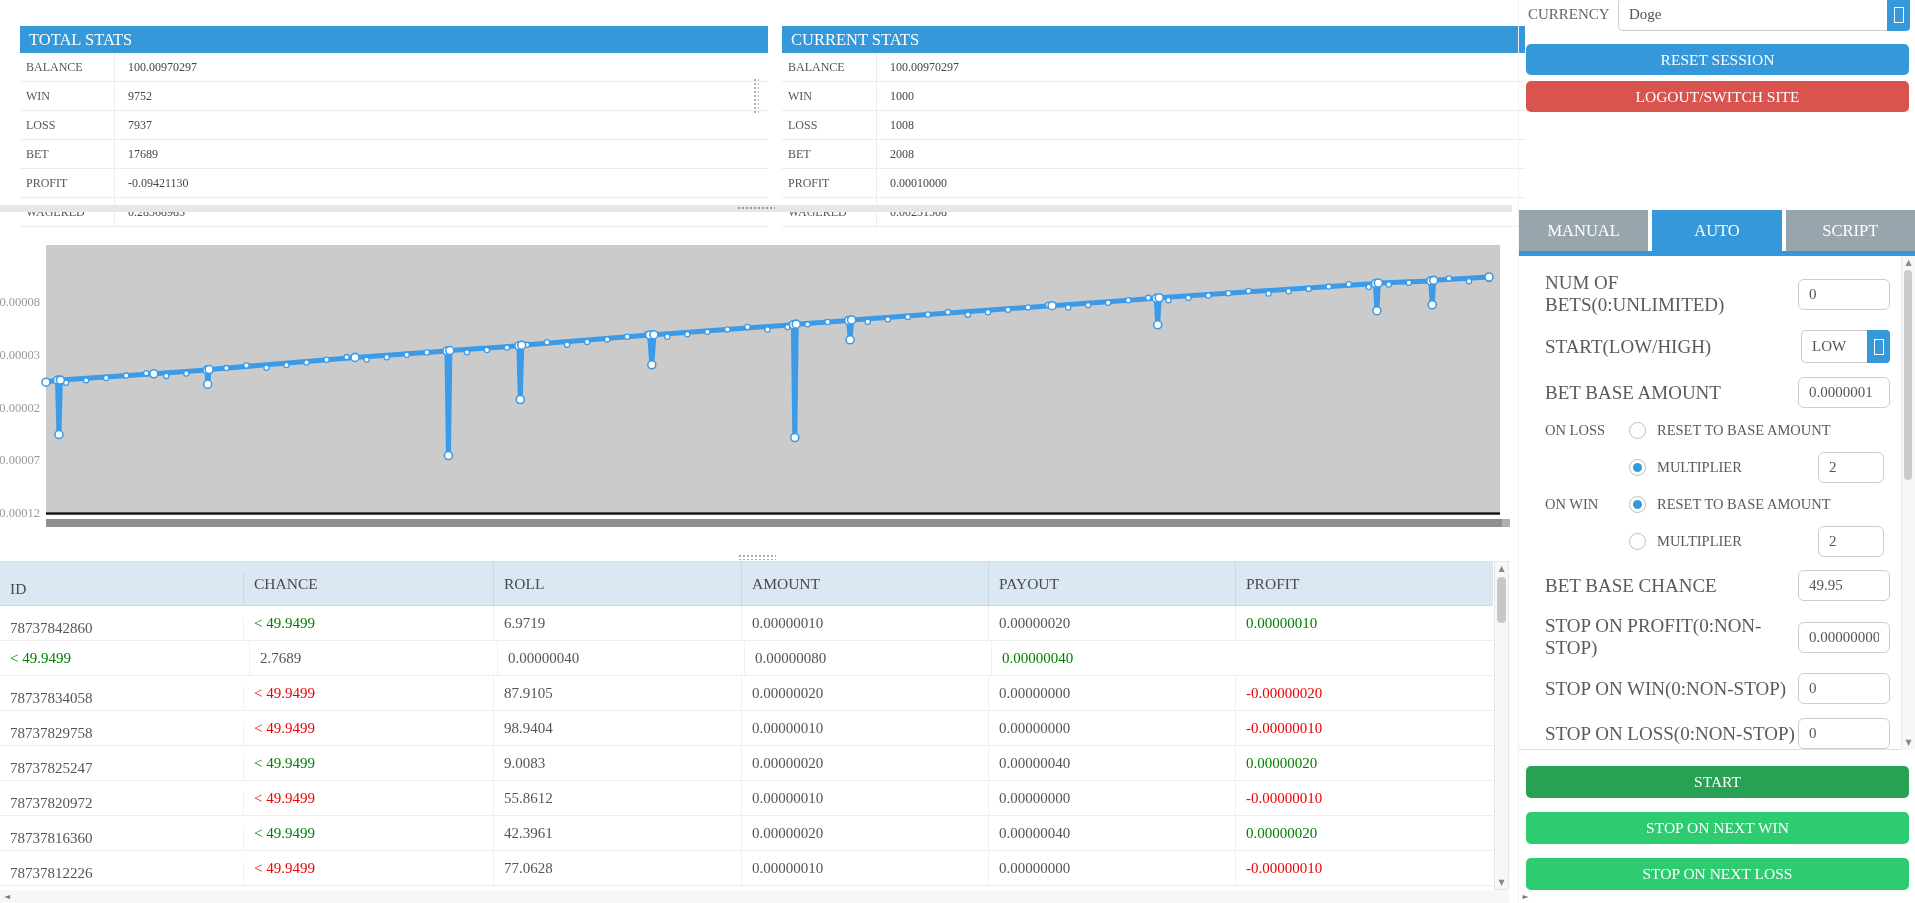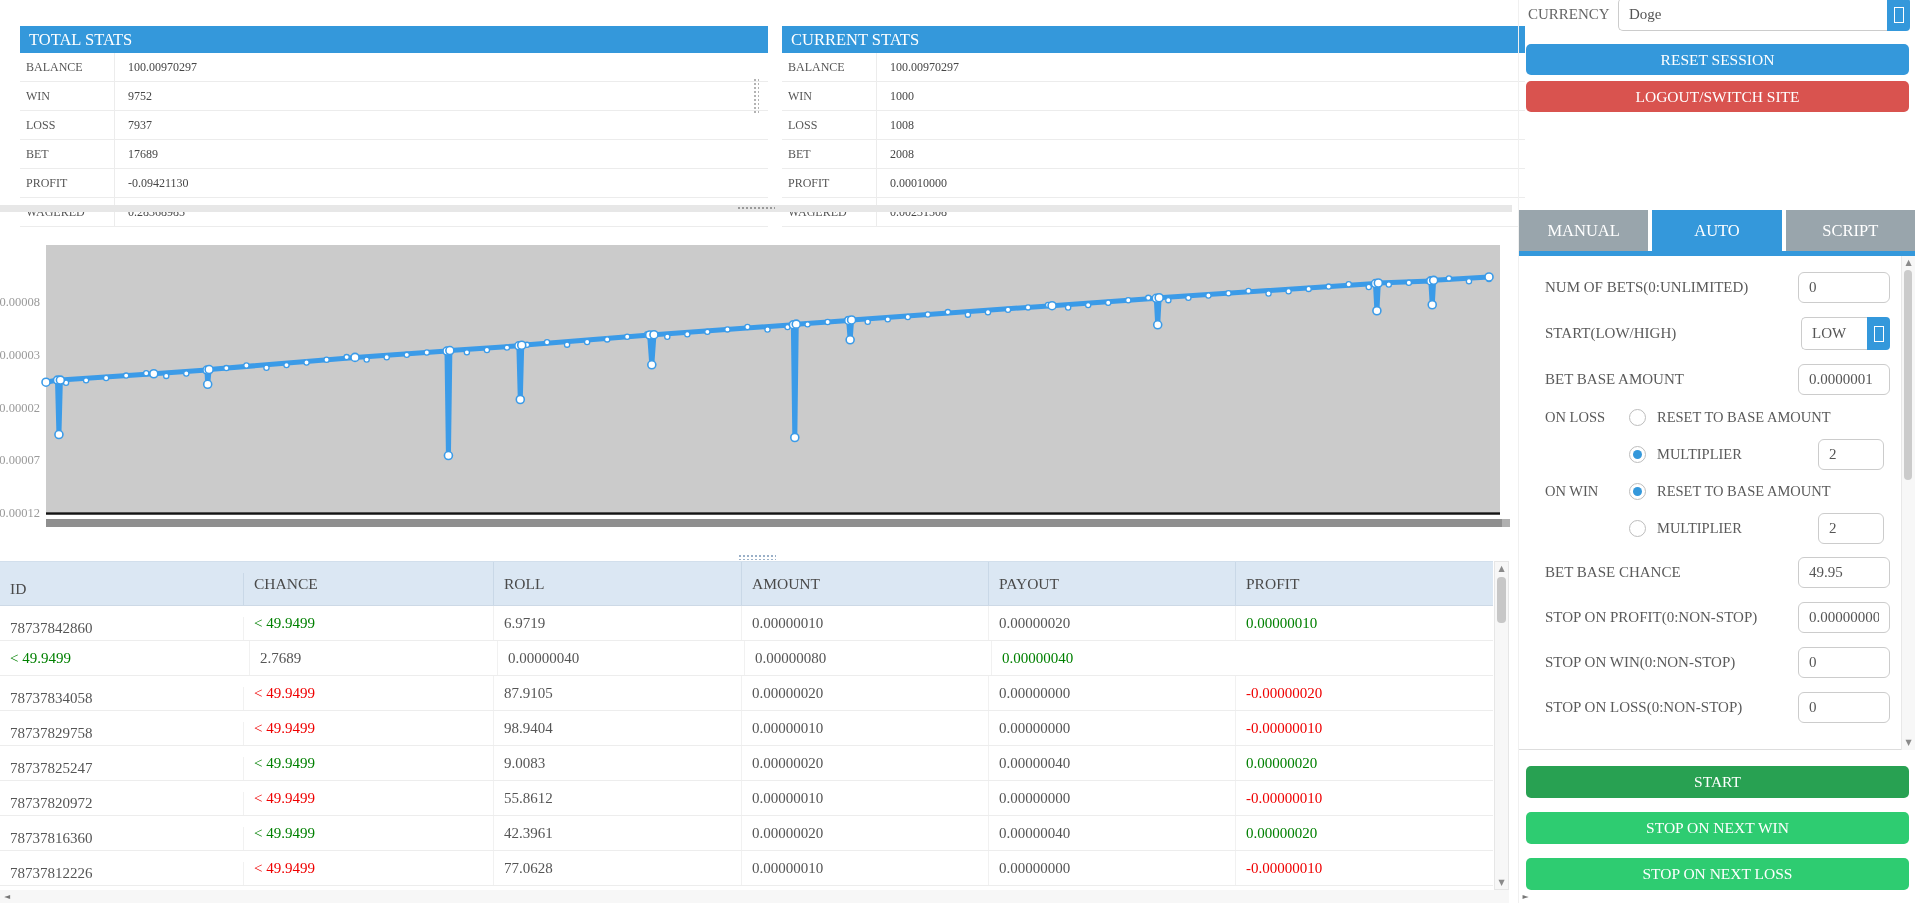--- a/index.html
+++ b/index.html
@@ -72,21 +72,21 @@
 
   .tabs{position:absolute;top:210px;left:0;right:0;height:41px;display:flex;gap:4px;}
   .tab{flex:1;background:var(--tab_gray);color:#fff;display:flex;align-items:center;justify-content:center;
        font-size:16.5px;cursor:pointer;}
   .tab.active{background:var(--accent);}
   .tabbar{position:absolute;top:251px;left:0;right:0;height:5px;background:var(--accent);}
 
   .form{position:absolute;top:256px;left:0;width:383px;height:494px;box-sizing:border-box;
         border-bottom:1px solid #ddd;padding:16px 12px 0 26px;overflow:hidden;}
   .frow{display:flex;align-items:center;margin-bottom:14px;}
-  .flabel{flex:1;font-size:15px;color:#5a5a5a;}
+  .flabel{flex:1;font-size:19px;color:#5a5a5a;}
   .finput{width:92px;height:31px;box-sizing:border-box;border:1px solid #ccc;border-radius:6px;
           padding:0 10px;font-family:inherit;font-size:15px;color:#555;background:#fff;}
   .finput.small{width:66px;margin-right:6px;}
   .select-group{display:flex;align-items:center;}
   .mini-select{width:66px;height:33px;box-sizing:border-box;border:1px solid #ccc;border-right:none;
           border-radius:5px 0 0 5px;display:flex;align-items:center;padding-left:10px;font-size:15px;color:#555;background:#fff;}
   .rgroup{margin:6px 0 10px 0;}
   .rrow{display:flex;align-items:center;margin-bottom:13px;}
   .glabel{width:84px;font-size:14.5px;color:#5a5a5a;}
   .spacer84{width:84px;}

